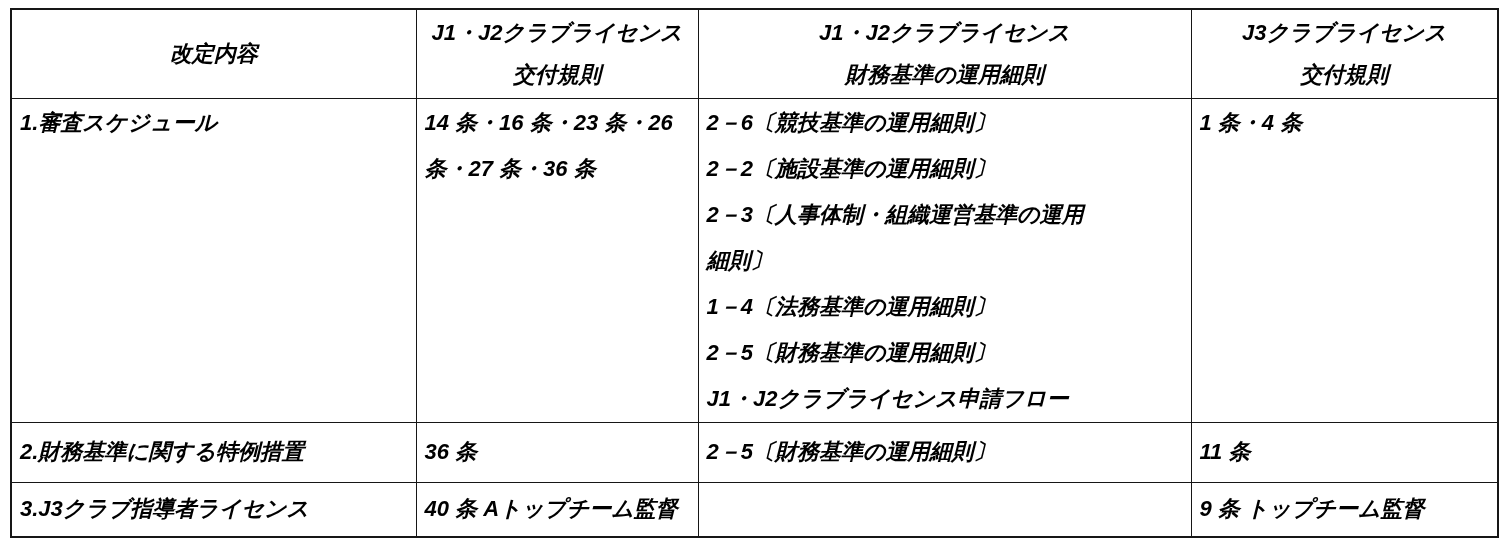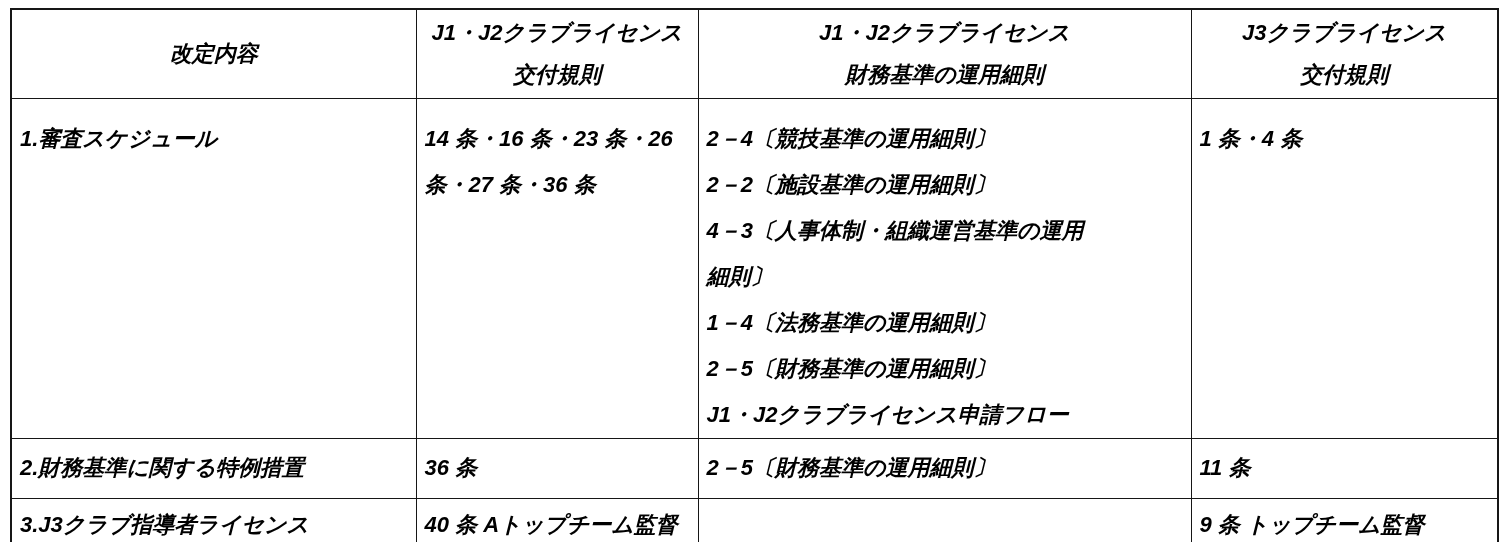--- a/index.html
+++ b/index.html
@@ -33,21 +33,21 @@
     vertical-align: middle;
     font-size: 22px;
     line-height: 42px;
   }
   tbody td {
     font-size: 22px;
     line-height: 46px;
     text-align: left;
   }
   tr.row-tall { height: 321px; }
-  tr.row-tall td { vertical-align: top; padding-top: 17px; }
+  tr.row-tall td { vertical-align: top; padding-top: 1px; }
   tr.row-short-a { height: 60px; }
   tr.row-short-b { height: 55px; }
   tr.row-short-a td, tr.row-short-b td { vertical-align: middle; }
   td.detail-cell { padding-right: 90px; }
   .cell-line { white-space: normal; }
 </style>
 </head>
 <body>
 
 <div class="page">
@@ -79,23 +79,23 @@
     </thead>
     <tbody>
       <tr class="row-tall">
         <td>
           <div class="cell-line">1.審査スケジュール</div>
         </td>
         <td>
           <div class="cell-line">14 条・16 条・23 条・26 条・27 条・36 条</div>
         </td>
         <td class="detail-cell">
-          <div class="cell-line">2－4〔競技基準の運用細則〕</div>
+          <div class="cell-line">2－6〔競技基準の運用細則〕</div>
           <div class="cell-line">2－2〔施設基準の運用細則〕</div>
-          <div class="cell-line">4－3〔人事体制・組織運営基準の運用細則〕</div>
+          <div class="cell-line">2－3〔人事体制・組織運営基準の運用細則〕</div>
           <div class="cell-line">1－4〔法務基準の運用細則〕</div>
           <div class="cell-line">2－5〔財務基準の運用細則〕</div>
           <div class="cell-line">J1・J2クラブライセンス申請フロー</div>
         </td>
         <td>
           <div class="cell-line">1 条・4 条</div>
         </td>
       </tr>
       <tr class="row-short-a">
         <td>

